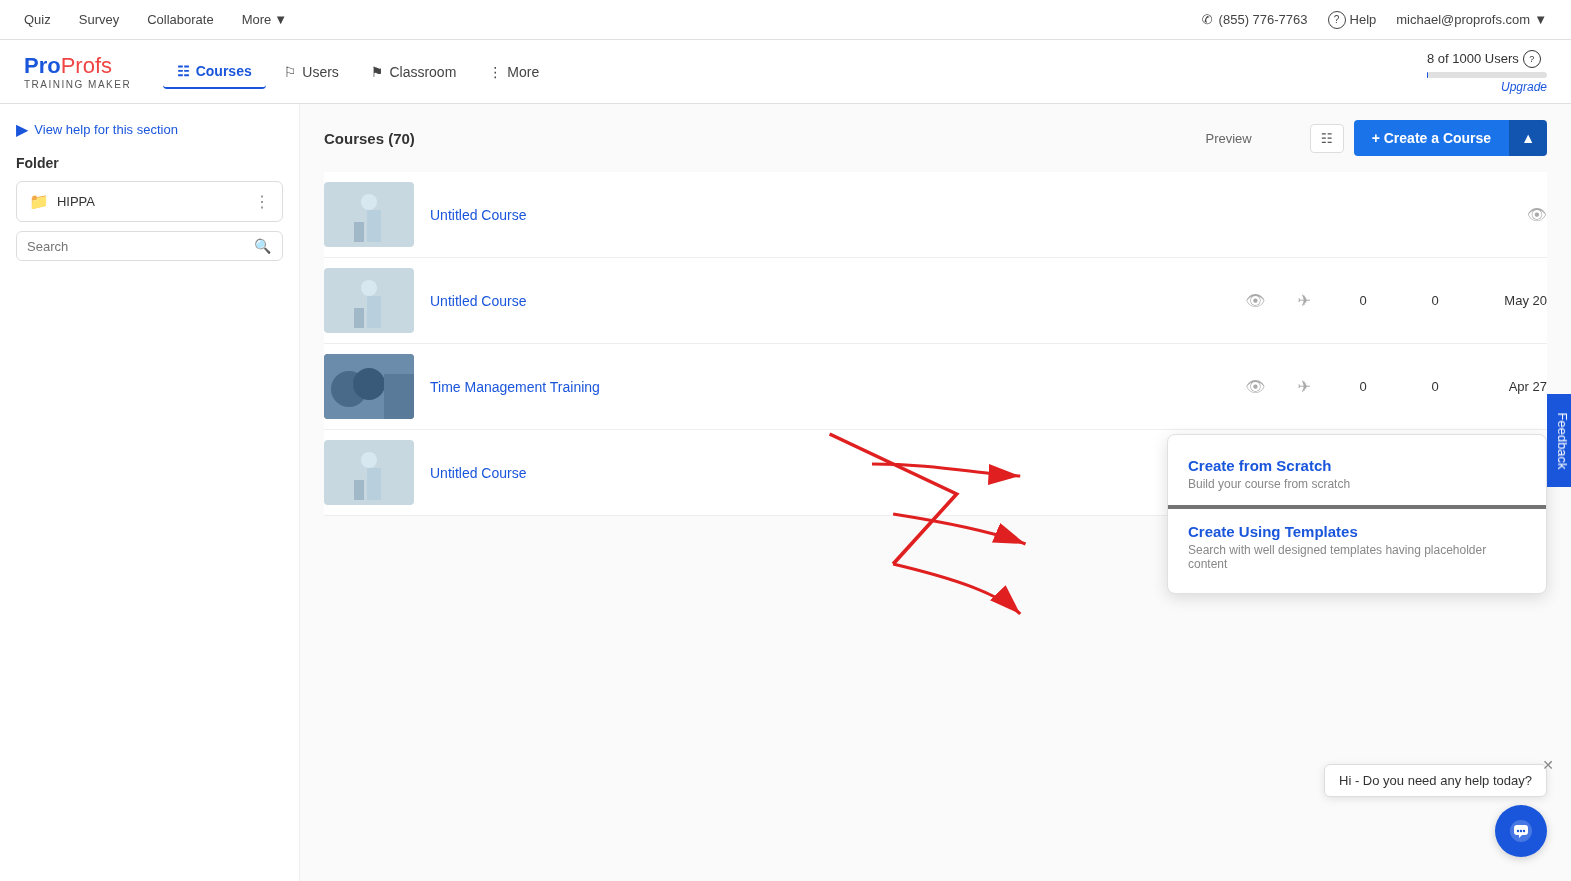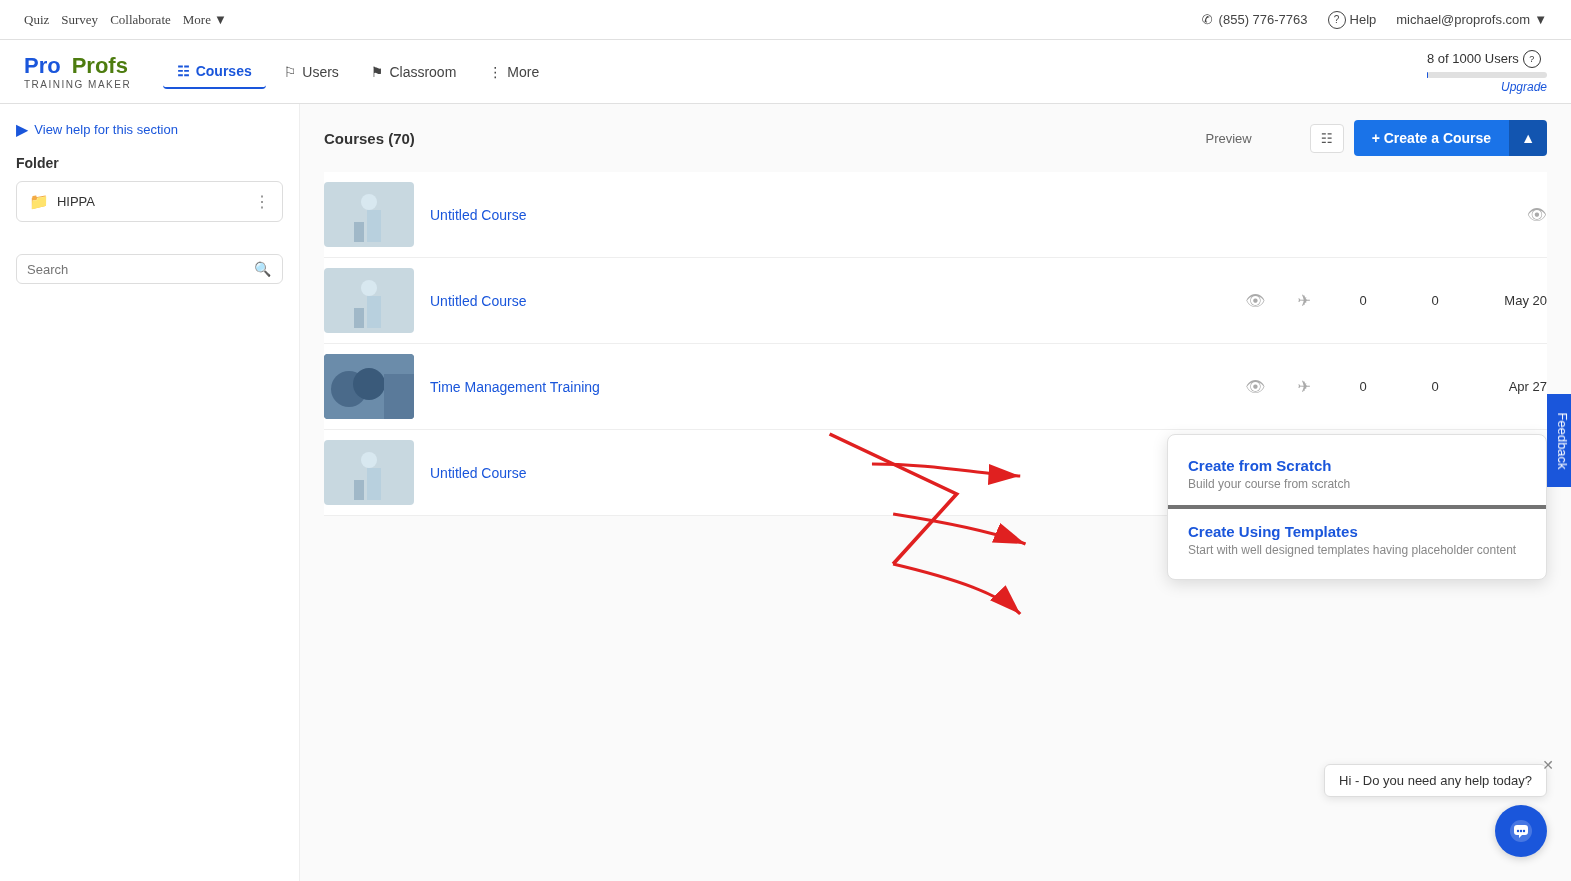--- a/index.html
+++ b/index.html
@@ -8,21 +8,21 @@
     
     .top-nav {
       background: #fff;
       border-bottom: 1px solid #e0e0e0;
       display: flex;
       align-items: center;
       justify-content: space-between;
       padding: 0 24px;
       height: 40px;
     }
-    .top-nav-left { display: flex; gap: 12px; align-items: center; font-family: Liberation Serif, serif; }
+    .top-nav-left { display: flex; gap: 28px; align-items: center; }
     .top-nav-right { display: flex; gap: 20px; align-items: center; }
     .top-nav a { color: #444; text-decoration: none; font-size: 13px; }
     .top-nav .phone { display: flex; align-items: center; gap: 6px; font-size: 13px; color: #444; }
     .top-nav .help-link { display: flex; align-items: center; gap: 4px; font-size: 13px; color: #444; }
     .top-nav .user-menu { display: flex; gap: 4px; font-size: 13px; color: #444; cursor: pointer; }
 
     
     .main-nav {
       background: #fff;
       border-bottom: 1px solid #e0e0e0;
@@ -48,21 +48,21 @@
     
     .sidebar { width: 300px; min-width: 300px; padding: 16px 16px; border-right: 1px solid #eee; background: #fff; }
     .help-section { display: flex; align-items: center; gap: 6px; color: #1a56db; font-size: 13px; margin-bottom: 16px; cursor: pointer; }
     .folder-label { font-size: 14px; font-weight: 600; color: #333; margin-bottom: 10px; }
     .folder-item { display: flex; align-items: center; justify-content: space-between; padding: 10px 12px; border: 1px solid #ddd; border-radius: 6px; margin-bottom: 8px; cursor: pointer; }
     .folder-item-left { display: flex; align-items: center; gap: 8px; color: #333; font-size: 13px; }
     .folder-icon { color: #888; font-size: 16px; }
     .folder-dots { color: #888; cursor: pointer; font-size: 16px; }
 
     
-    .search-box { display: flex; align-items: center; border: 1px solid #ddd; border-radius: 6px; padding: 6px 10px; margin-top: 32px; background: #fff; }
+    .search-box { display: flex; align-items: center; border: 1px solid #ddd; border-radius: 6px; padding: 6px 10px; margin-top: 9px; background: #fff; }
     .search-input { border: none; outline: none; flex: 1; font-size: 13px; color: #888; }
     .search-icon { color: #888; }
 
     
     .main-panel { flex: 1; padding: 16px 24px; background: #fafafa; position: relative; }
     .courses-header { display: flex; align-items: center; justify-content: space-between; margin-bottom: 16px; }
     .courses-title { font-size: 15px; font-weight: 600; color: #333; }
 
     .header-actions { display: flex; align-items: center; gap: 10px; }
     .grid-btn { padding: 6px 10px; border: 1px solid #ddd; border-radius: 4px; background: #fff; cursor: pointer; color: #555; }
@@ -194,23 +194,23 @@
     </div>
     <div class="user-menu">
       <span>michael@proprofs.com</span>
       <span>▼</span>
     </div>
   </div>
 </div>
 
 <div class="main-nav">
   <div class="logo">
-    <div style="display:flex;align-items:baseline;gap:11px;text-align:right;">
+    <div style="display:flex;align-items:baseline;gap:0;text-align:right;">
       <span style="color:#1a56db;font-weight:900;font-size:22px;">Pro</span>
-        <span style="color:#4d7c0f;font-weight:700;font-size:22px;">Profs</span>
+        <span style="color:#ef4444;font-weight:400;font-size:22px;">Profs</span>
     </div>
     <div style="font-size:10px;color:#555;letter-spacing:1.5px;text-transform:uppercase;">Training Maker</div>
   </div>
   <div class="nav-links">
     <a class="nav-link active">
       <span>☷</span>
       <span>Courses</span>
     </a>
     <a class="nav-link">
       <span>⚐</span>
@@ -350,21 +350,21 @@
       </div>
     </div>
 
     <div class="dropdown-overlay">
       <div class="dropdown-item">
         <div class="dropdown-item-title">Create from Scratch</div>
         <div class="dropdown-item-desc">Build your course from scratch</div>
       </div>
       <div class="dropdown-item">
         <div class="dropdown-item-title">Create Using Templates</div>
-        <div class="dropdown-item-desc">Start with well designed templates having placeholder content</div>
+        <div class="dropdown-item-desc">Search with well designed templates having placeholder content</div>
       </div>
     </div>
 
     <svg class="arrows-svg" viewBox="0 0 1200 280" preserveAspectRatio="none">
 
       <defs>
         <marker id="arrowhead" markerWidth="10" markerHeight="7" refX="10" refY="3.5" orient="auto">
           <polygon points="0 0, 10 3.5, 0 7" fill="#e02020"></polygon>
         </marker>
       </defs>

